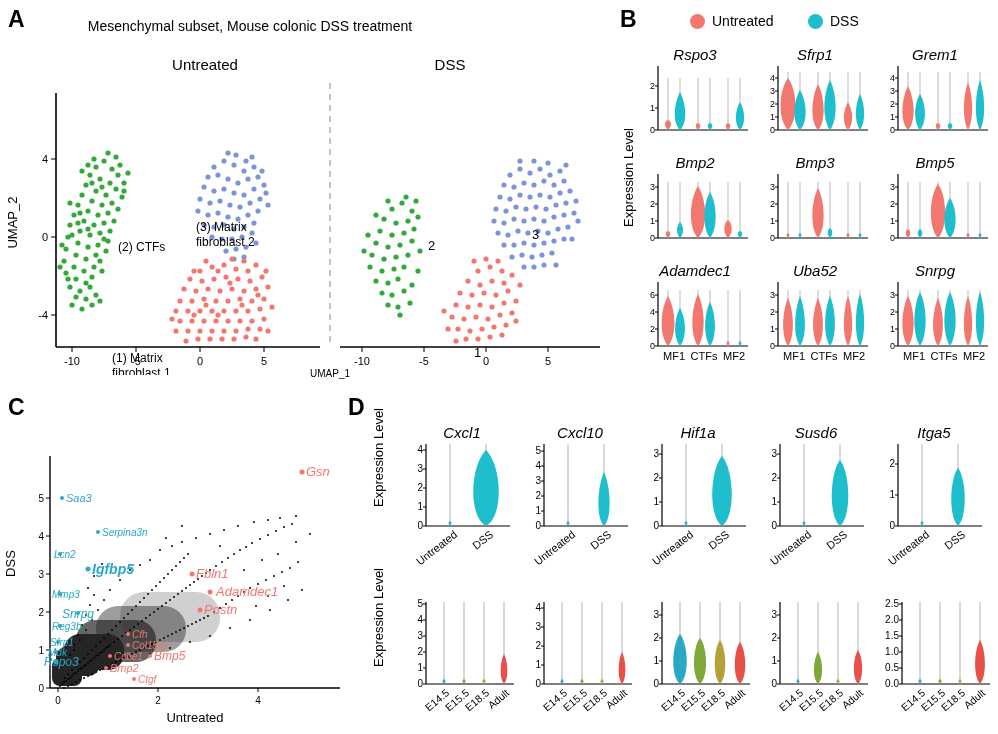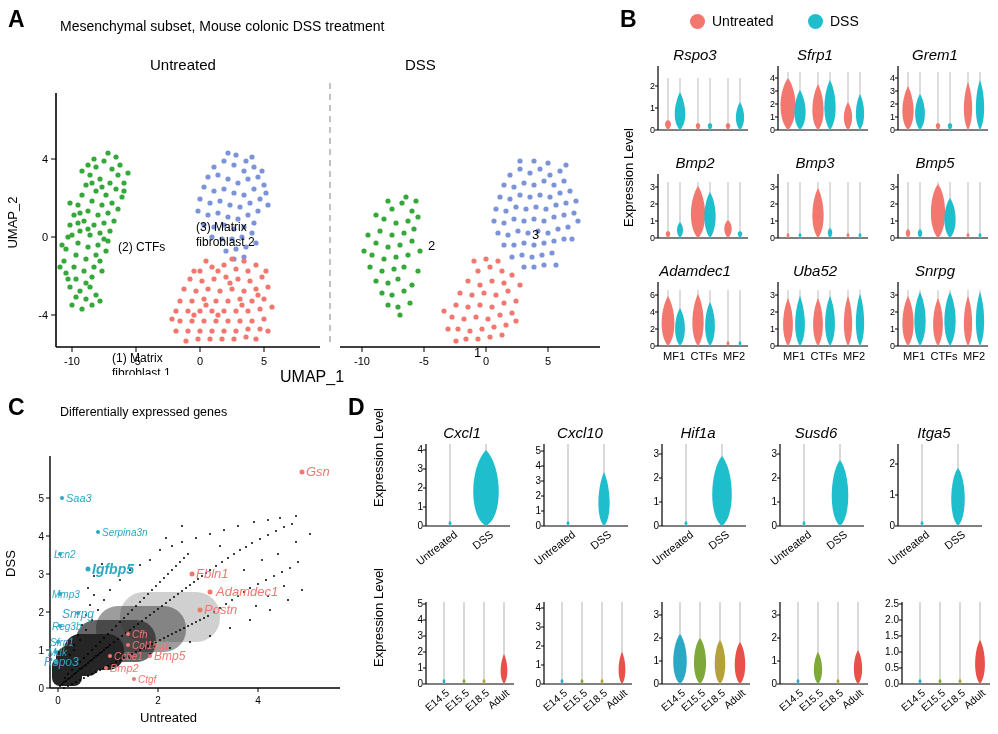--- a/index.html
+++ b/index.html
@@ -15,21 +15,21 @@
     position: relative;
     overflow: hidden;
   }
   .panel-letter {
     position: absolute;
     font-size: 23px;
     font-weight: bold;
     font-family: "Liberation Sans", sans-serif;
   }
   .abs { position: absolute; }
-  .ctr { text-align: left; }
+  .ctr { text-align: center; }
   svg { display: block; }
   text { font-family: "Liberation Sans", sans-serif; }
 </style>
 </head>
 <body>
 
 <div class="panel-letter" style="left:8px; top:6px;">A</div>
 
 <div class="abs ctr" style="left:60px; top:18px; width:380px; font-size:14px;">Mesenchymal subset, Mouse colonic DSS treatment</div>
 
@@ -471,21 +471,21 @@
       <text x="428" y="175">2</text>
       <text x="532" y="164">3</text>
       <text x="474" y="282">1</text>
     </g>
   </svg>
 </div>
 
 <div class="abs" style="left:0px; top:75px; width:20px; height:300px;">
   <div style="position:absolute; left:-33px; top:140px; width:90px; transform:rotate(-90deg); font-size:13px; text-align:center;">UMAP_2</div>
 </div>
-<div class="abs ctr" style="left:280px; top:368px; width:100px; font-size:16px;">UMAP_1</div>
+<div class="abs ctr" style="left:280px; top:368px; width:100px; font-size:10px;">UMAP_1</div>
 
 <div class="panel-letter" style="left:620px; top:6px;">B</div>
 
 <div class="abs" style="left:690px; top:10px; width:300px; height:26px;">
   <span class="abs" style="left:0px; top:4px; width:15px; height:15px; border-radius:50%; background:#f1776f;"></span>
   <span class="abs" style="left:22px; top:3px; font-size:14px;">Untreated</span>
   <span class="abs" style="left:118px; top:4px; width:15px; height:15px; border-radius:50%; background:#1fbecd;"></span>
   <span class="abs" style="left:140px; top:3px; font-size:14px;"></span>
   <span class="abs" style="left:140px; top:3px; font-size:14px;">DSS</span>
 </div>
@@ -772,21 +772,20 @@
   </svg>
 </div>
 
 <div class="abs" style="left:606px; top:170px; width:140px; height:20px;">
   <div style="position:absolute; left:-48px; top:0px; width:140px; transform:rotate(-90deg); text-align:center; font-size:13px;">Expression Level</div>
 </div>
 
 <div class="panel-letter" style="left:8px; top:394px;">C</div>
 
 <div class="abs ctr" style="left:60px; top:404px; width:280px; font-size:12.5px; line-height:16px;">
-  <div>Differentially expressed genes</div>
 </div>
 
 <div class="abs" style="left:10px; top:450px; width:350px; height:270px;">
   <svg width="350" height="270" viewBox="0 0 350 270">
 
     <line x1="40" y1="238" x2="330" y2="238" stroke="#000" stroke-width="1.4"></line>
     <line x1="40" y1="238" x2="40" y2="6" stroke="#000" stroke-width="1.4"></line>
 
     <g font-size="10" text-anchor="end">
       <text x="34" y="242">0</text>

